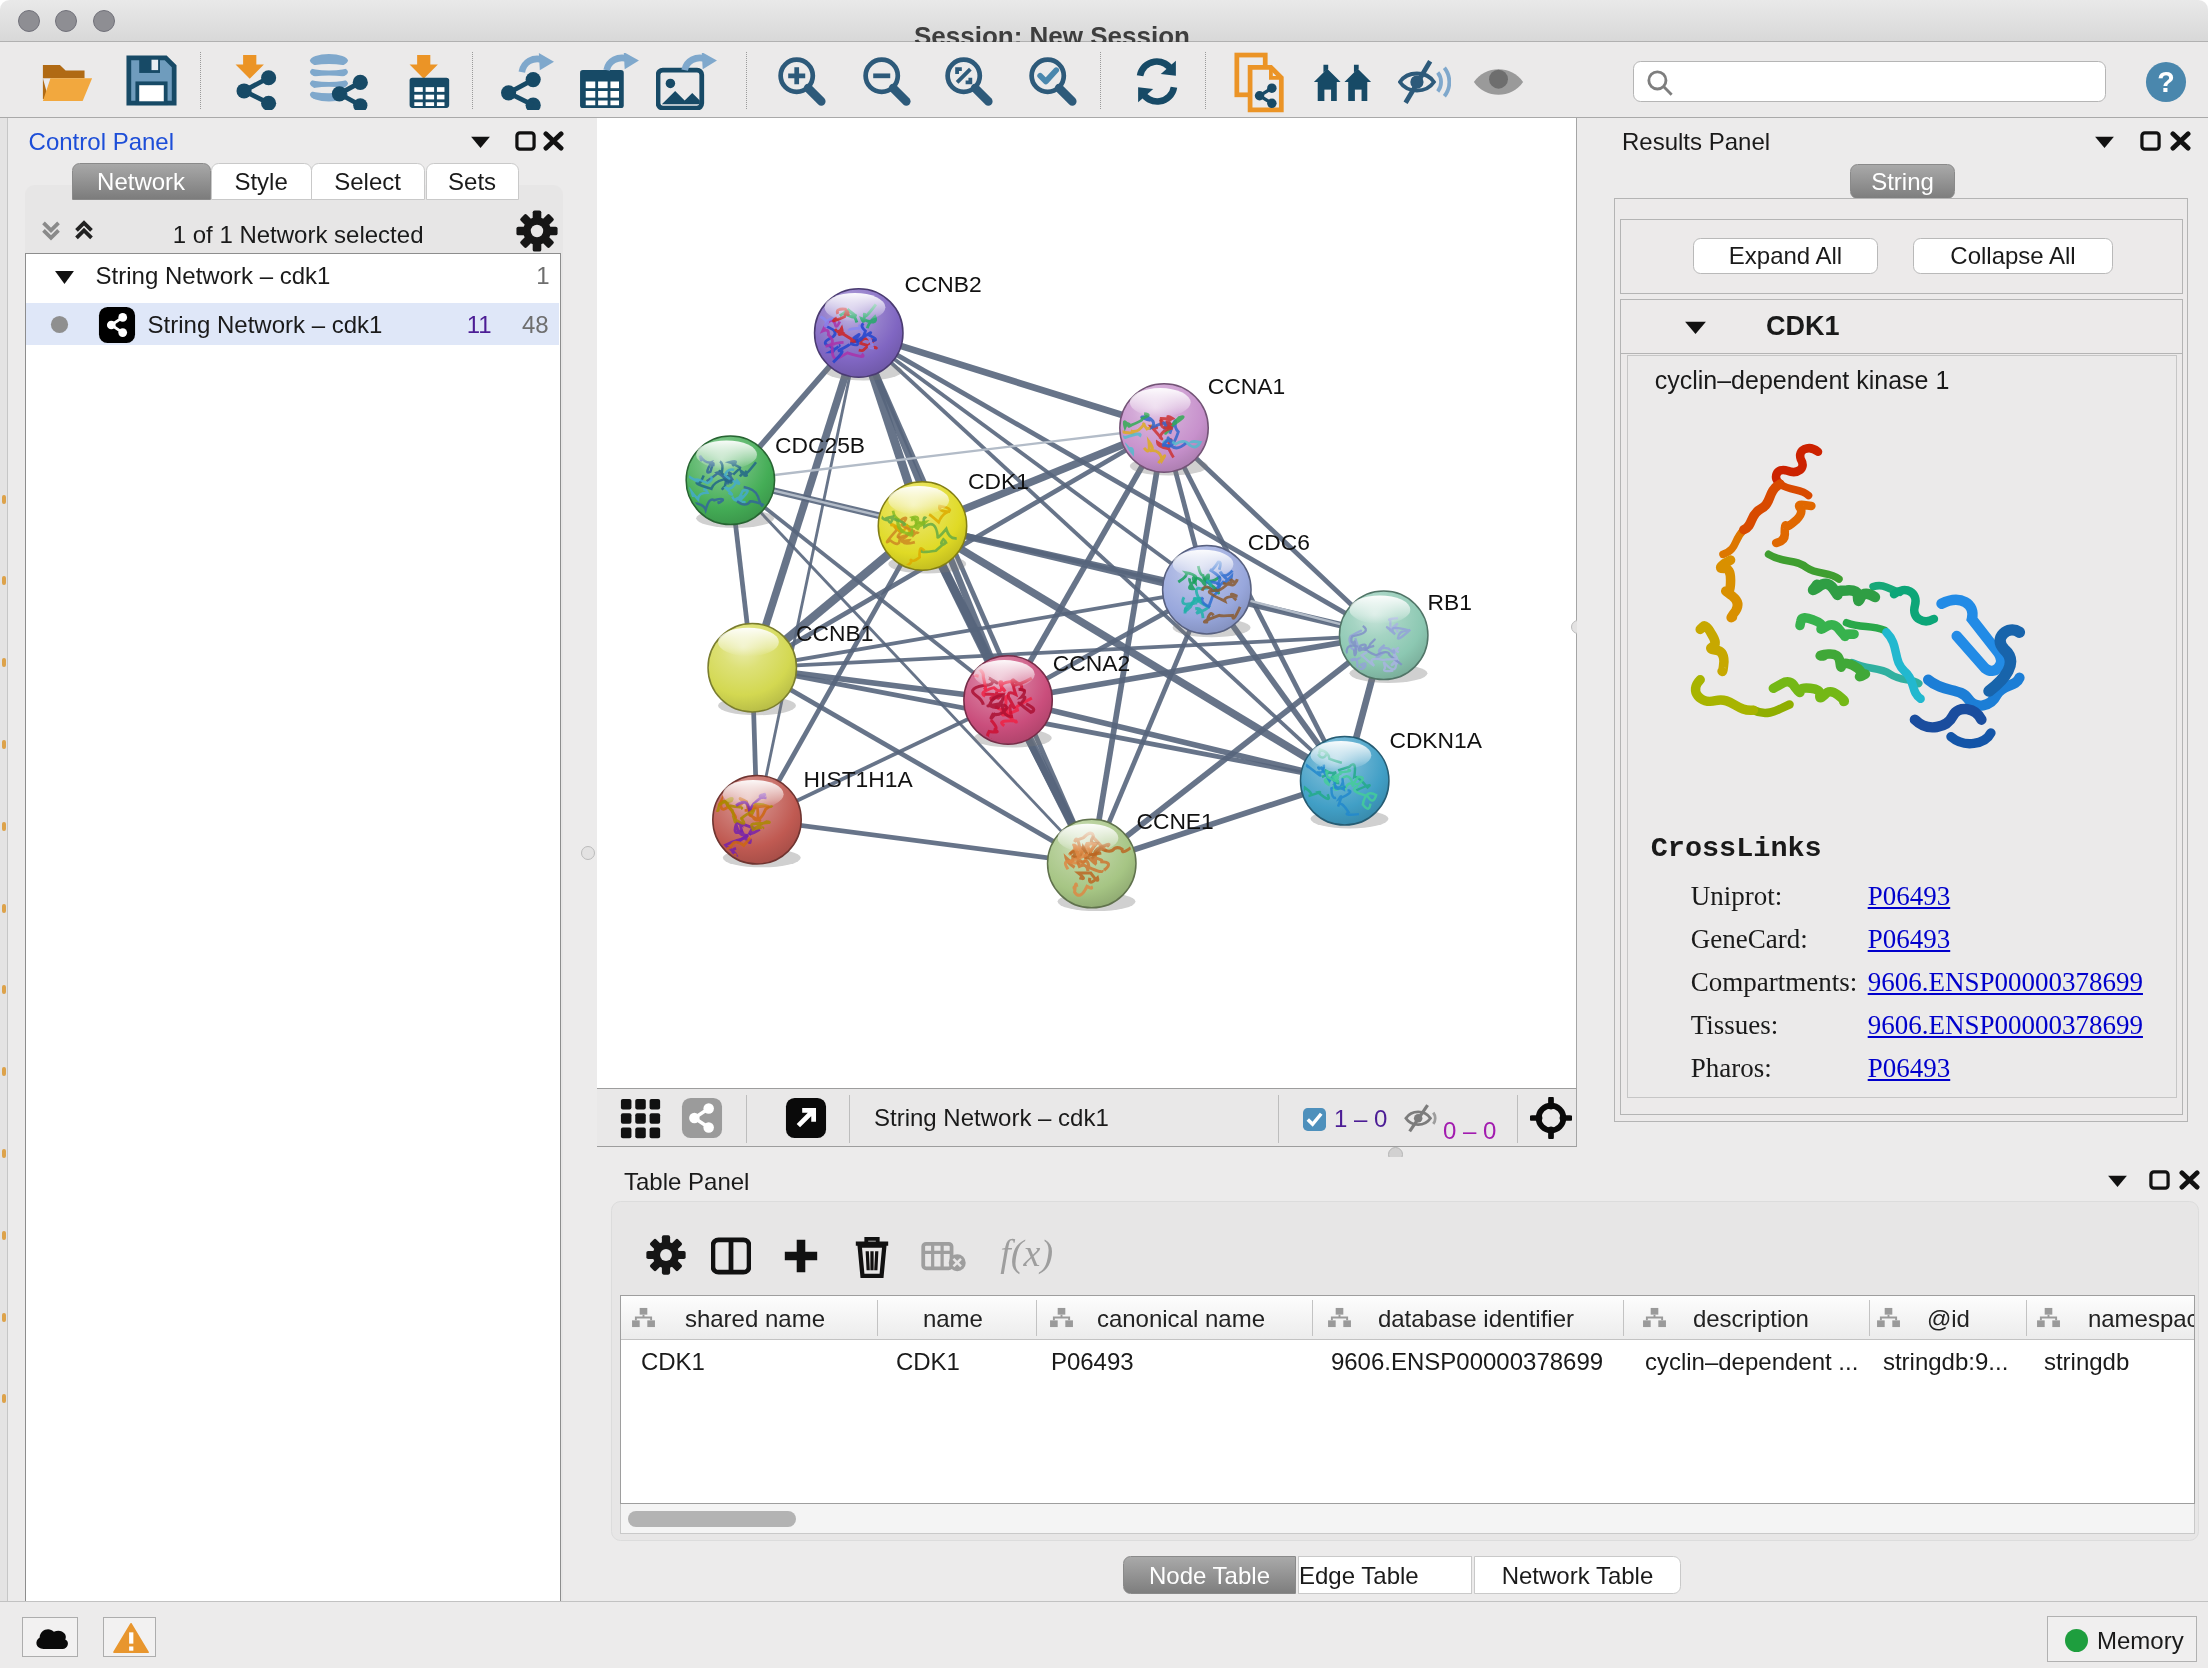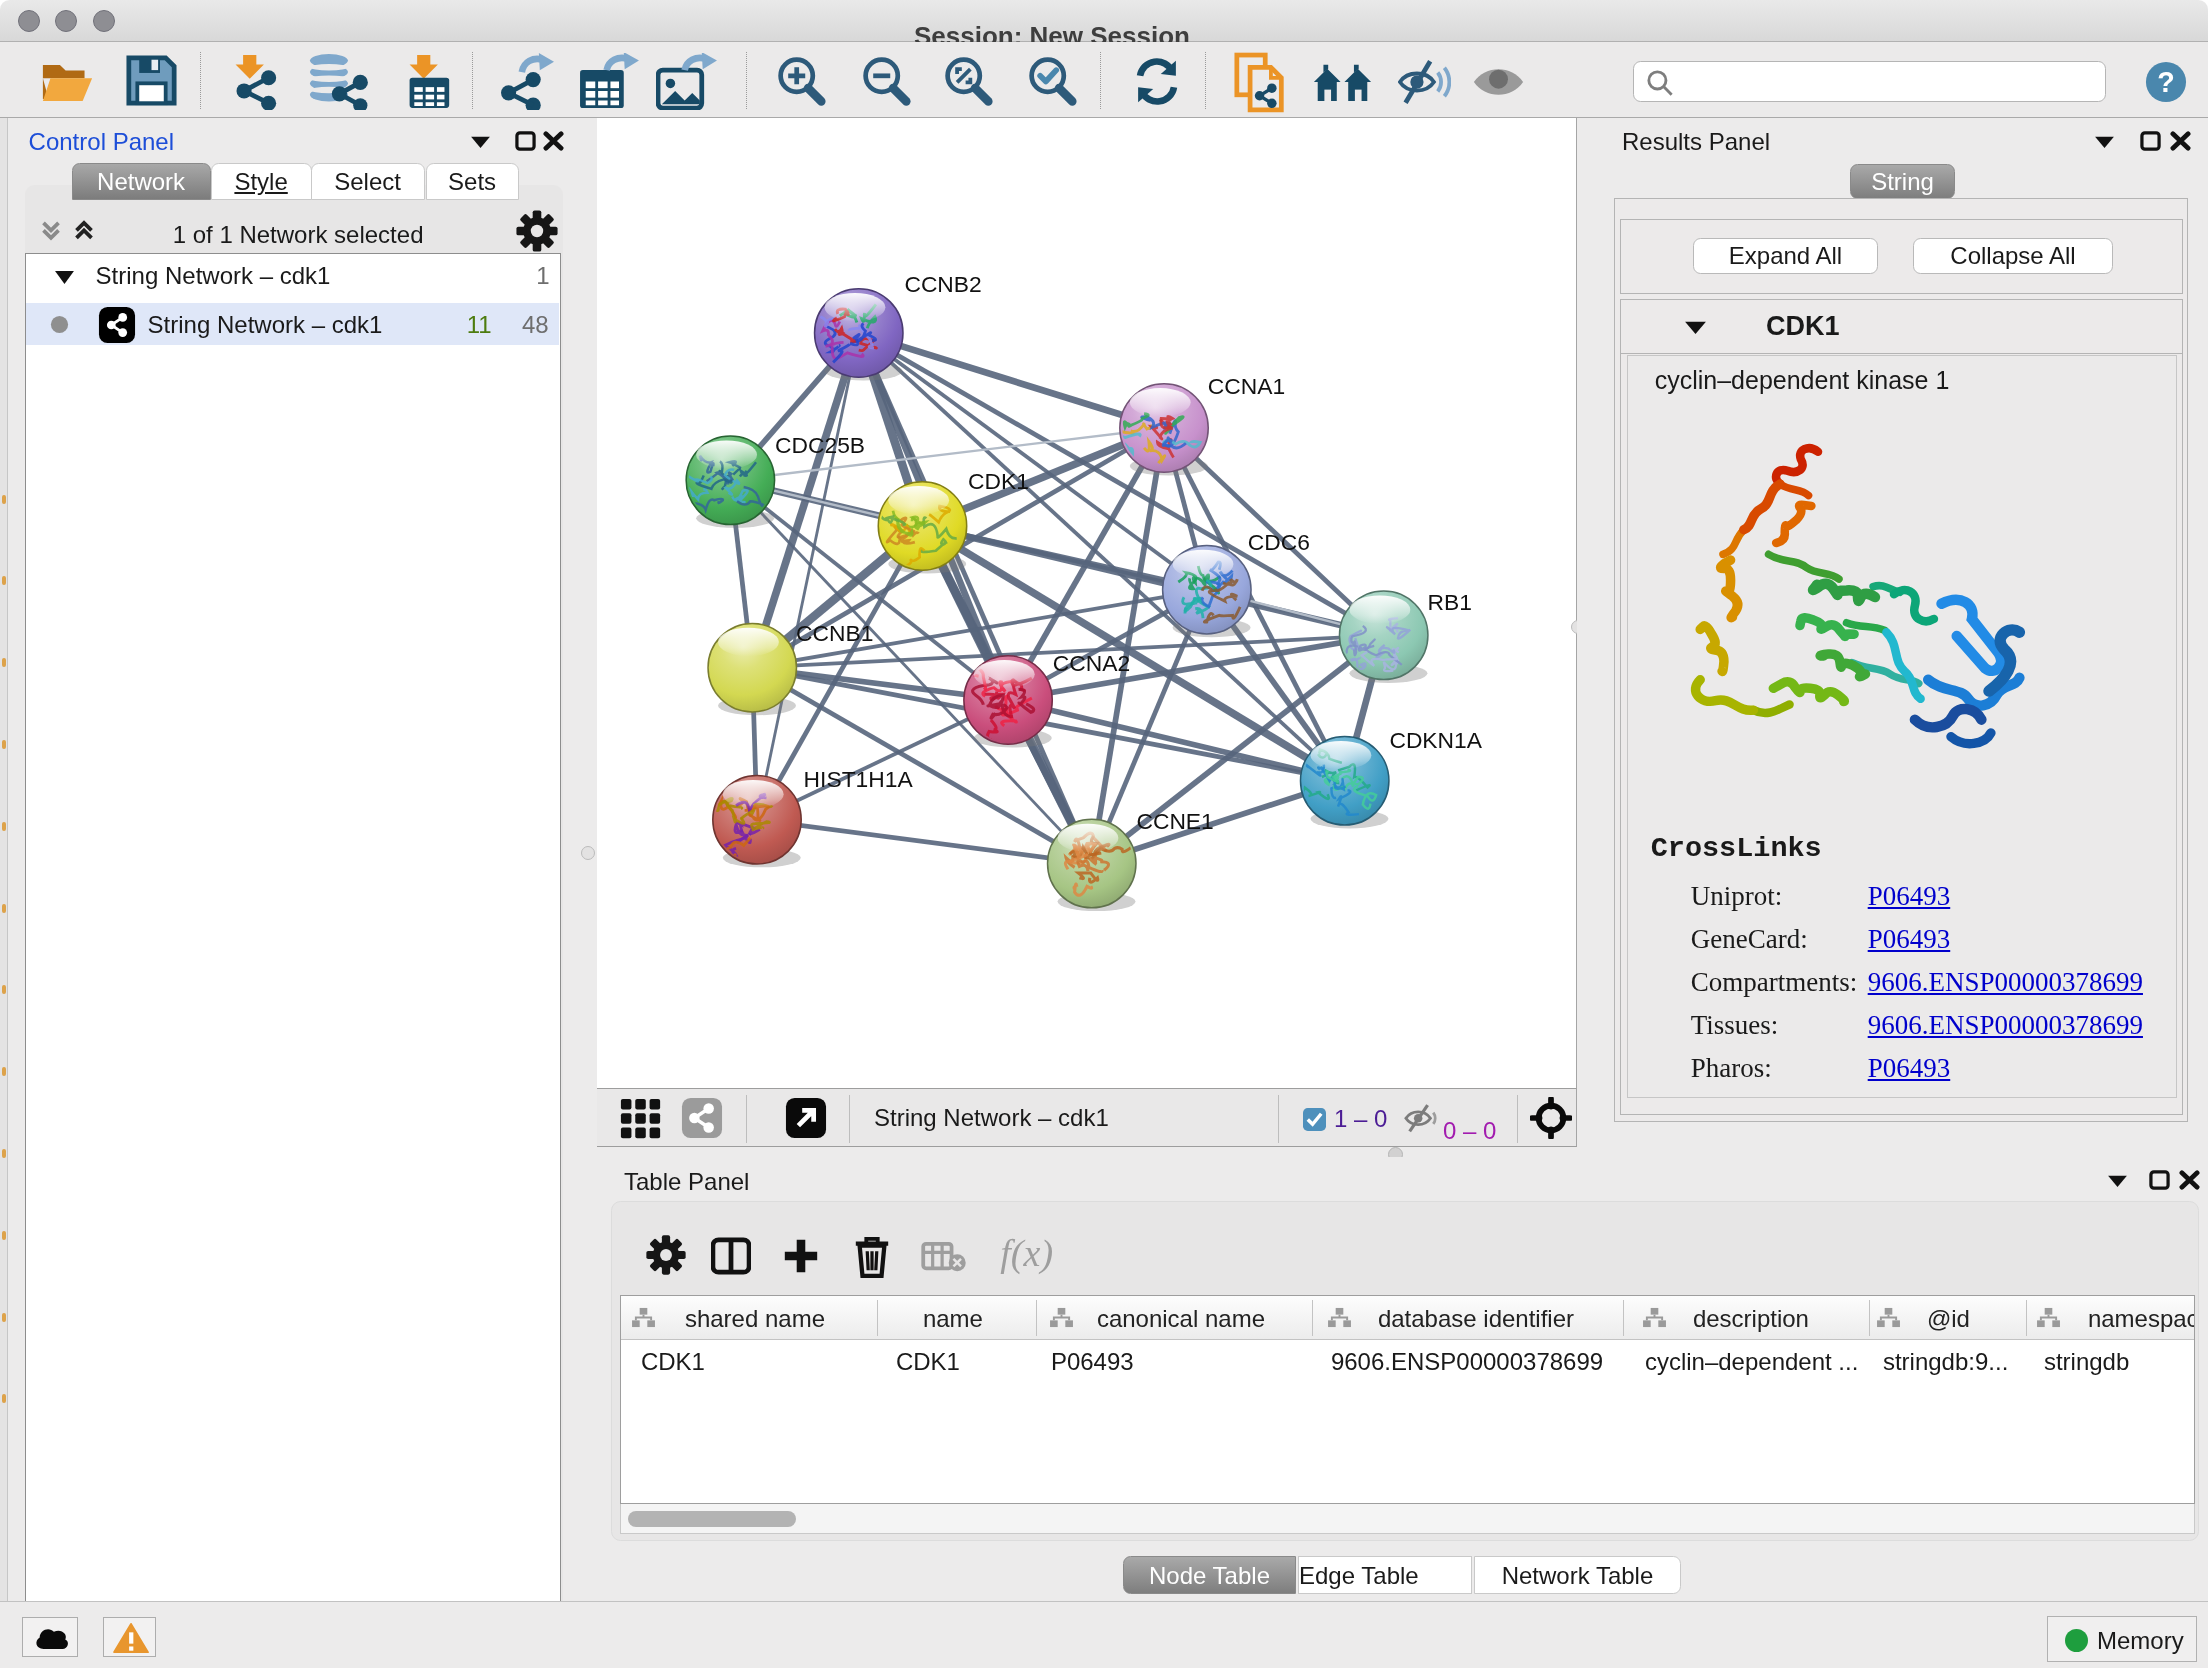--- a/index.html
+++ b/index.html
@@ -281,21 +281,21 @@
       <path d="M2 3 L22 3 L12 15 Z" fill="#111"></path>
     </svg>
     <svg class="abs" style="left:507px;top:13.3px" width="21" height="20" viewBox="0 0 22 21">
       <rect x="2" y="2" width="18" height="17" rx="3" fill="none" stroke="#111" stroke-width="3.4"></rect>
     </svg>
     <svg class="abs" style="left:535px;top:13.3px" width="21" height="20" viewBox="0 0 22 21">
       <path d="M3 3 L19 18 M19 3 L3 18" stroke="#111" stroke-width="5" stroke-linecap="round"></path>
     </svg>
 
     <div class="abs" style="left:64px;top:45px;width:139px;height:37px;background:linear-gradient(#a8a8a8,#7c7c7c);border:1px solid #8a8a8a;border-radius:7.6px 7.6px 0 0;color:#fff;text-align:center;font-size:24px;line-height:36px;z-index:3;">Network</div>
-    <div class="abs" style="left:203px;top:45px;width:101px;height:37px;background:#fff;border:1px solid #c9c9c9;border-radius:7.6px 7.6px 0 0;text-align:center;font-size:24px;line-height:36px;z-index:3;text-decoration:underline;">Style</div>
+    <div class="abs" style="left:203px;top:45px;width:101px;height:37px;background:#fff;border:1px solid #c9c9c9;border-radius:7.6px 7.6px 0 0;text-align:center;font-size:24px;line-height:36px;z-index:3;">Style</div>
     <div class="abs" style="left:303px;top:45px;width:114px;height:37px;background:#fff;border:1px solid #c9c9c9;border-radius:7.6px 7.6px 0 0;text-align:center;font-size:24px;line-height:36px;z-index:3;">Select</div>
     <div class="abs" style="left:418px;top:45px;width:93px;height:37px;background:#fff;border:1px solid #c9c9c9;border-radius:7.6px 7.6px 0 0;text-align:center;font-size:24px;line-height:36px;z-index:3;">Sets</div>
 
     <div class="abs" style="left:17px;top:67px;width:538px;height:1465px;background:#e7e6e6;border-radius:9.5px 9.5px 0 0;"></div>
 
     <svg class="abs" style="left:28.5px;top:99px" width="30" height="28.5" viewBox="0 0 32 30">
       <g fill="none" stroke="#8a8a8a" stroke-width="4">
         <path d="M8 6 L16 14 L24 6"></path>
         <path d="M8 14 L16 22 L24 14"></path>
       </g>
@@ -326,21 +326,21 @@
         <g fill="#fff">
           <circle cx="26" cy="12" r="4.6"></circle>
           <circle cx="14" cy="20" r="4.6"></circle>
           <circle cx="26" cy="28" r="4.6"></circle>
         </g>
         <g stroke="#fff" stroke-width="3">
           <path d="M26 12 L14 20 L26 28" fill="none"></path>
         </g>
       </svg>
       <div class="abs" style="left:122px;top:57px;font-size:24px;">String Network – cdk1</div>
-      <div class="abs" style="left:418px;top:57px;width:48px;text-align:right;font-size:24px;color:#4d7c0f;">11</div>
+      <div class="abs" style="left:418px;top:57px;width:48px;text-align:right;font-size:24px;color:#4c1d95;">11</div>
       <div class="abs" style="left:474px;top:57px;width:49px;text-align:right;font-size:24px;color:#6e6e6e;">48</div>
     </div>
   </div>
   <div class="abs" id="canvas"></div>
 <svg id="netsvg" class="abs" style="left:597px;top:118px" width="980" height="970" viewBox="0 0 1030 1020">
 <defs>
 <linearGradient id="gloss" x1="0" y1="0" x2="0" y2="1">
         <stop offset="0" stop-color="#ffffff" stop-opacity="0.95"></stop>
         <stop offset="0.7" stop-color="#ffffff" stop-opacity="0.35"></stop>
         <stop offset="1" stop-color="#ffffff" stop-opacity="0"></stop>

